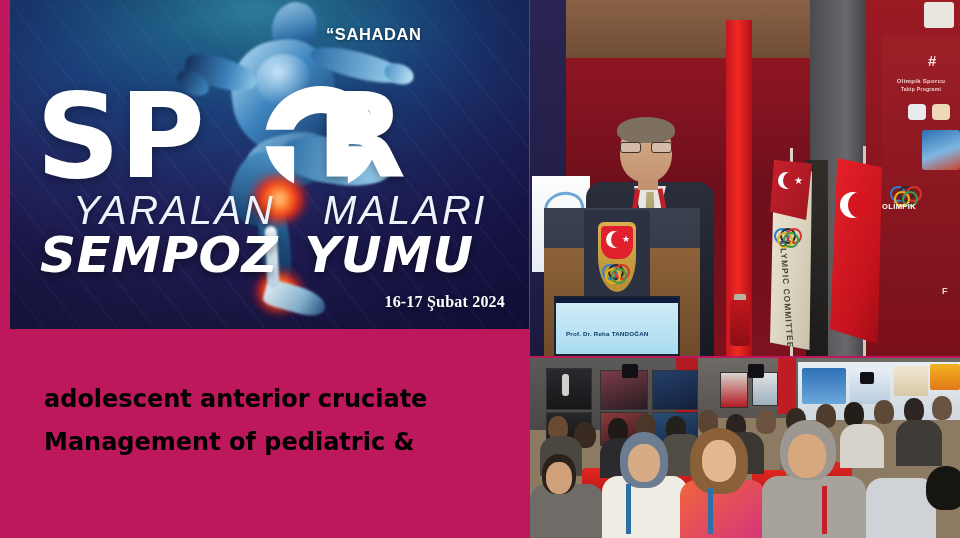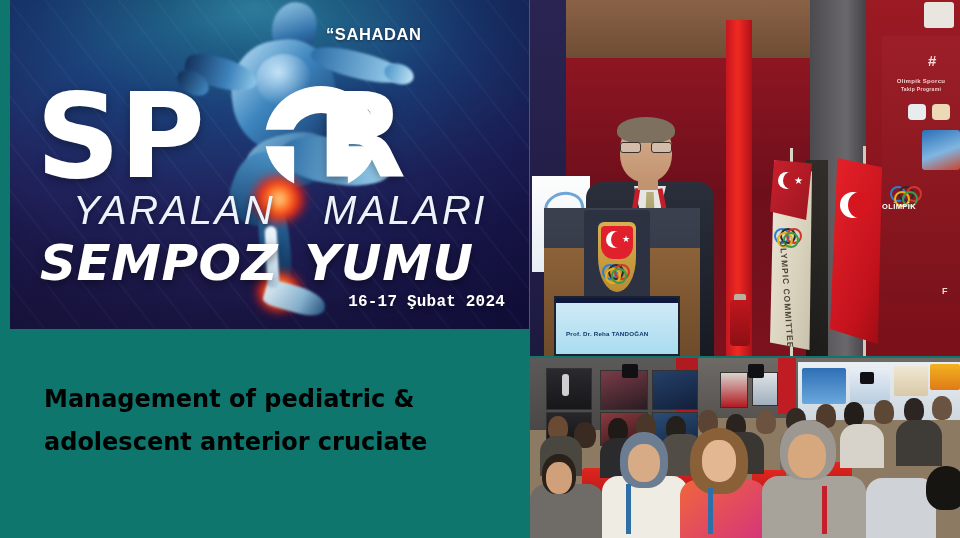--- a/index.html
+++ b/index.html
@@ -1,17 +1,17 @@
 <!DOCTYPE html>
 <html><head>
 <meta charset="utf-8">
 <style>
   html,body{margin:0;padding:0;background:#ffffff;}
   body{width:960px;height:538px;overflow:hidden;font-family:"Liberation Sans",sans-serif;}
-  #stage{position:relative;width:960px;height:538px;background:#0f766e;overflow:hidden;}
+  #stage{position:relative;width:960px;height:538px;background:#be185d;overflow:hidden;}
 
   
   .poster{position:absolute;left:10px;top:0;width:519px;height:329px;overflow:hidden;
     background:
       linear-gradient(118deg, rgba(13,12,58,0) 55%, rgba(13,12,58,.55) 100%),
       radial-gradient(125% 95% at 47% 2%, #2d7e9e 0%, #1f5f86 14%, #1b3f79 34%, #20255f 60%, #1d1a4e 80%, #1b1745 100%);
   }
   .poster .sheen{position:absolute;inset:0;opacity:.30;
     background:repeating-linear-gradient(52deg, rgba(255,255,255,0) 0px, rgba(255,255,255,0) 26px, rgba(150,190,235,.20) 27px, rgba(255,255,255,0) 29px);}
   .poster .vig{position:absolute;inset:0;background:radial-gradient(120% 100% at 50% 45%, rgba(0,0,0,0) 40%, rgba(4,3,30,.55) 100%);}
@@ -30,29 +30,29 @@
     font-family:"DejaVu Sans",sans-serif;
     text-shadow:0 3px 10px rgba(0,0,0,.35);}
   .spor .sp{position:relative;}
 
   .yaral{position:absolute;left:34px;top:190px;width:490px;color:#eef3fb;
     font-size:40px;font-style:italic;font-weight:300;letter-spacing:2.5px;
     font-family:"Liberation Sans",sans-serif;line-height:1;
     text-shadow:0 2px 6px rgba(0,0,0,.4);margin-left:29px;}
   .yaral .gap{display:inline-block;width:48px;}
 
-  .sempoz{position:absolute;left:30px;top:238px;width:495px;color:#ffffff;
+  .sempoz{position:absolute;left:30px;top:230px;width:495px;color:#ffffff;
     font-size:50px;font-style:italic;font-weight:bold;letter-spacing:.5px;
     font-family:"DejaVu Sans",sans-serif;line-height:1;
     text-shadow:0 3px 8px rgba(0,0,0,.45);}
   .sempoz .gap{display:inline-block;width:26px;}
 
   .pdate{position:absolute;right:24px;bottom:18px;color:#ffffff;
     font-size:16px;font-weight:bold;letter-spacing:.2px;
-    font-family:Liberation Mono, monospace;text-shadow:0 2px 5px rgba(0,0,0,.5);}
+    font-family:Liberation Serif, serif;text-shadow:0 2px 5px rgba(0,0,0,.5);}
 
   
   .caption{position:absolute;left:44px;top:378px;width:440px;color:#000000;
     font-size:24px;font-weight:bold;line-height:1.78;
     font-family:"DejaVu Sans",sans-serif;}
 
   
   .photoA{position:absolute;left:530px;top:0;width:430px;height:356px;overflow:hidden;background:#6b4a36;}
   .pa-wallL{position:absolute;left:0;top:0;width:36px;height:100%;background:linear-gradient(180deg,#2a2452,#1d1a40);}
   .pa-ceil{position:absolute;left:0;top:0;width:100%;height:62px;background:linear-gradient(180deg,#8a6246,#6d4b34);}
@@ -188,22 +188,22 @@
     </div>
 
     <div class="sempoz">
       <span>SEMPOZ</span><span class="gap"></span><span>YUMU</span>
     </div>
 
     <div class="pdate">16-17 Şubat 2024</div>
   </div>
 
   <div class="caption">
+    <div>adolescent anterior cruciate</div>
     <div>Management of pediatric &amp;</div>
-    <div>adolescent anterior cruciate</div>
   </div>
 
   <div class="photoA">
     <div class="pa-ceil"></div>
     <div class="pa-red"></div>
     <div class="pa-redband"></div>
     <div class="pa-greyfin"></div>
     <div class="pa-redR"></div>
     <div class="pa-wallL"></div>
     <div class="pa-spot"></div>

